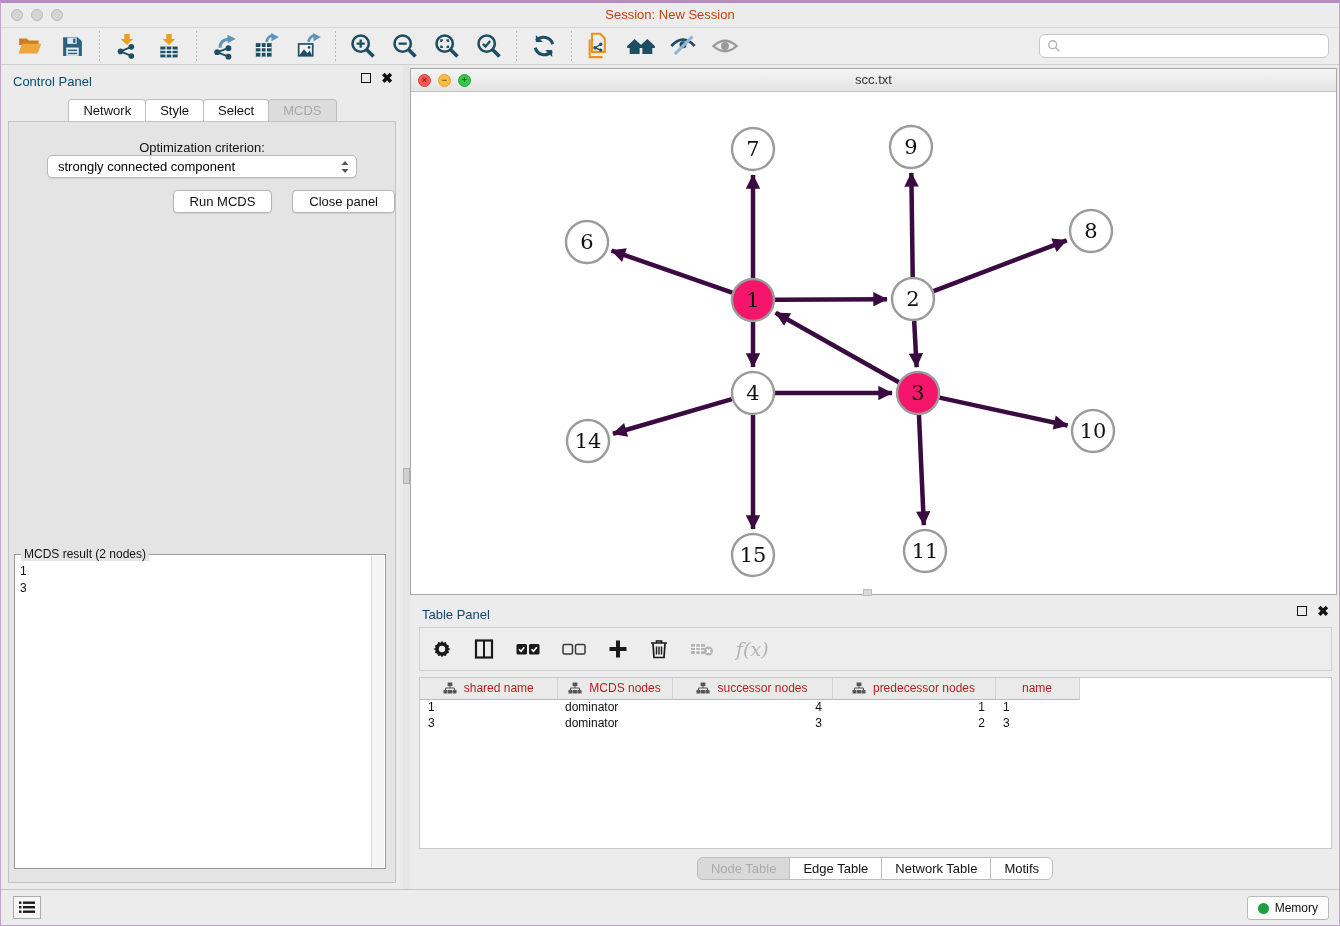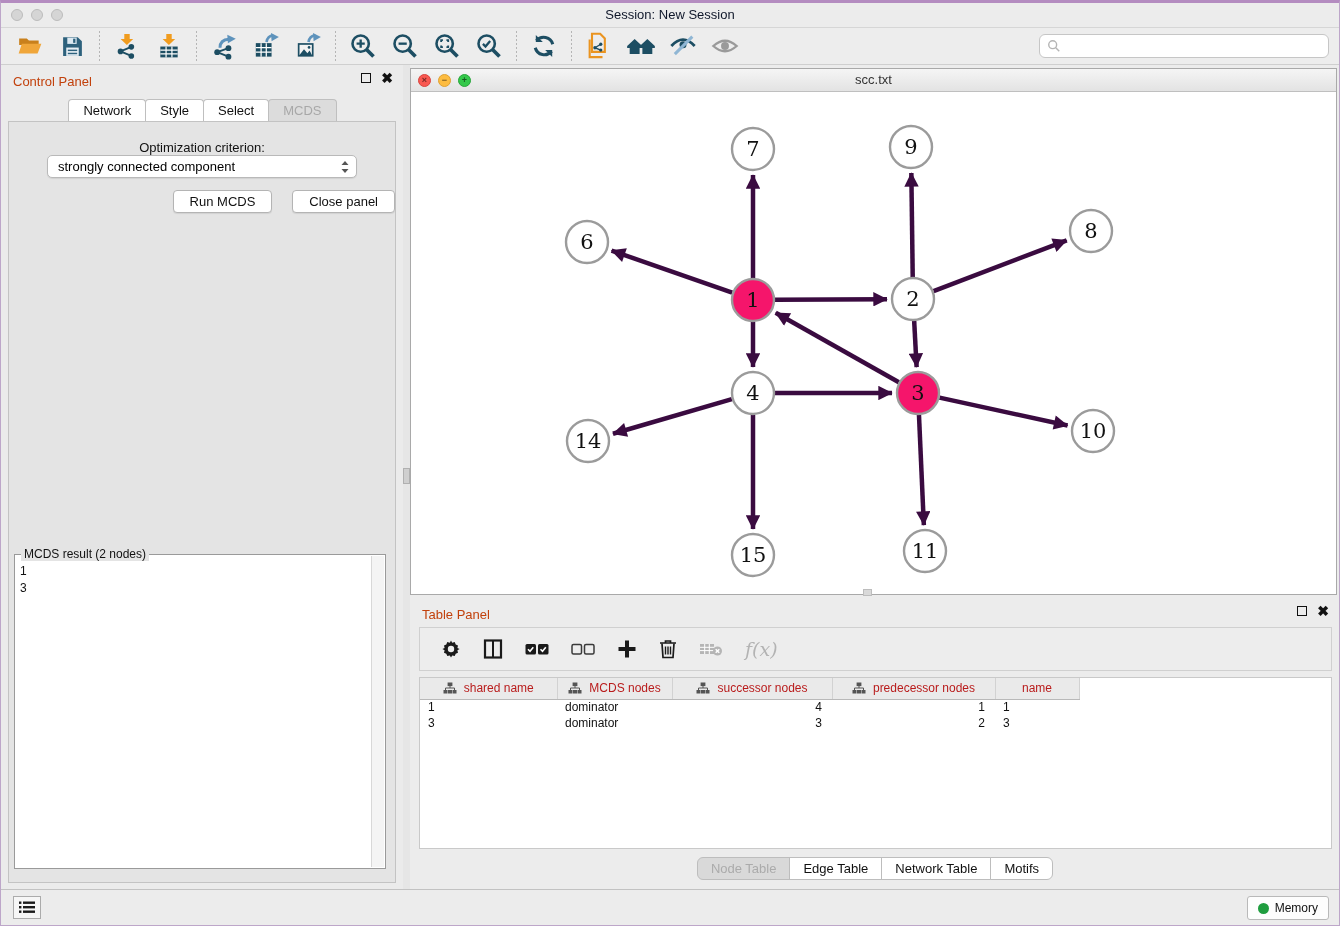--- a/index.html
+++ b/index.html
@@ -4,34 +4,34 @@
 <style>
   * { margin:0; padding:0; box-sizing:border-box; }
   html,body { width:1340px; height:926px; overflow:hidden; }
   body { font-family:"Liberation Sans", sans-serif; background:#ececec; position:relative; }
   #app { position:absolute; inset:0; border-top:3px solid #b48cc0; border-left:1px solid #bda6c9; border-right:1px solid #bda6c9; border-bottom:1px solid #bda6c9; background:#ececec; }
 
   
   .titlebar { position:absolute; left:0; right:0; top:0; height:25px; background:#ececec; border-bottom:1px solid #d6d6d6; }
   .lights { position:absolute; left:10px; top:6px; display:flex; gap:8px; }
   .light { width:12px; height:12px; border-radius:50%; background:#d5d5d5; border:1px solid #bcbcbc; }
-  .win-title { position:absolute; left:0; right:0; top:4px; text-align:center; font-size:13px; color:#0f172a; }
+  .win-title { position:absolute; left:0; right:0; top:4px; text-align:center; font-size:13px; color:#c2410c; }
 
   
   .toolbar { position:absolute; left:0; right:0; top:25px; height:37px; background:#ededed; border-bottom:1px solid #cfcfcf; display:flex; align-items:center; padding-left:8px; }
   .tbicon { width:30px; height:30px; display:flex; align-items:center; justify-content:center; margin:0 6px; }
   .tbsep { width:1px; height:30px; margin:0 6px; background-image:linear-gradient(#b5b5b5 40%, transparent 40%); background-size:1px 4px; }
   .searchbox { position:absolute; right:10px; top:6px; width:290px; height:24px; background:#fff; border:1px solid #c6c6c6; border-radius:6px; display:flex; align-items:center; padding-left:7px; }
   .searchbox svg { opacity:.55; }
   .searchbox input { border:none; outline:none; flex:1; font-size:12px; padding-left:5px; background:transparent; }
 
   
   .control-panel { position:absolute; left:0; top:62px; width:402px; bottom:36px; background:#ebebeb; }
   .cp-header { position:absolute; left:0; right:0; top:6px; height:22px; }
-  .panel-title { font-size:13px; color:#c2410c; padding-left:12px; line-height:22px; }
+  .panel-title { font-size:13px; color:#0c4a6e; padding-left:12px; line-height:22px; }
   .panel-btns { position:absolute; right:10px; top:2px; display:flex; gap:10px; align-items:center; }
   .float-glyph { width:10px; height:10px; border:1.6px solid #111; }
   .close-glyph { font-size:14px; font-weight:bold; color:#111; line-height:10px; }
   .cp-tabs { position:absolute; top:34px; left:0; right:0; display:flex; justify-content:center; }
   .tab { font-size:13px; padding:3px 14px; border:1px solid #bfbfbf; border-bottom:none; background:#fff; color:#111; border-radius:4px 4px 0 0; margin-right:-1px; }
   .tab.active { background:#dcdcdc; color:#a8a8a8; }
   .cp-content { position:absolute; left:7px; right:7px; top:56px; bottom:6px; background:#e4e4e4; border:1px solid #c3c3c3; }
   .opt-label { text-align:center; font-size:13px; color:#111; margin-top:18px; }
   .dropdown { position:relative; margin:0 auto 0; width:310px; height:23px; background:#fff; border:1px solid #b9b9b9; border-radius:5px; font-size:13px; line-height:21px; padding-left:10px; box-shadow:0 1px 1px rgba(0,0,0,.08); }
   .dd-arrows { position:absolute; right:6px; top:3px; }
@@ -53,21 +53,21 @@
   .nlight { width:13px; height:13px; border-radius:50%; display:flex; align-items:center; justify-content:center; font-size:9px; font-weight:bold; color:rgba(0,0,0,.55); line-height:1; }
   .nl-red { background:#f95851; border:1px solid #d8443e; }
   .nl-yel { background:#fdbc40; border:1px solid #dfa133; }
   .nl-grn { background:#34c84a; border:1px solid #27a53a; }
   .net-title { text-align:center; font-size:13px; color:#333; line-height:22px; }
   .net-canvas { position:relative; width:925px; height:502px; background:#fff; }
   .net-bottom-grip { position:absolute; left:452px; bottom:-2px; width:9px; height:7px; background:#d9d9d9; border:1px solid #bdbdbd; }
 
   
   .table-panel { position:absolute; left:409px; top:595px; right:0; bottom:36px; background:#ececec; }
-  .tp-toolbar { position:absolute; left:9px; right:7px; top:29px; height:44px; background:#ededed; border:1px solid #d0d0d0; display:flex; align-items:center; padding-left:21px; gap:22px; }
+  .tp-toolbar { position:absolute; left:9px; right:7px; top:29px; height:44px; background:#ededed; border:1px solid #d0d0d0; display:flex; align-items:center; padding-left:12px; gap:22px; }
   .tpicon { display:flex; align-items:center; justify-content:center; }
   .fx { font-family:"DejaVu Serif", serif; font-style:italic; font-size:19px; color:#b3b3b3; }
   .tp-table { position:absolute; left:9px; right:7px; top:79px; bottom:40px; background:#fff; border:1px solid #c9c9c9; overflow:hidden; }
   table.grid { border-collapse:collapse; table-layout:fixed; width:100%; }
   .grid th { background:#eaeaea; border-bottom:1px solid #b9b9b9; border-right:1px solid #d2d2d2; font-weight:normal; font-size:12px; color:#b91c1c; height:21px; padding:0 4px; }
   .grid th.filler { background:#fff; border-right:none; border-bottom:none; }
   .grid th .hcell { display:flex; align-items:center; justify-content:center; gap:7px; }
   .grid td { font-size:12px; color:#111; height:16px; padding:0 8px; white-space:nowrap; }
   .grid td.r { text-align:right; padding-right:10px; }
   .tp-tabs { position:absolute; left:0; right:0; bottom:9px; display:flex; justify-content:center; }

